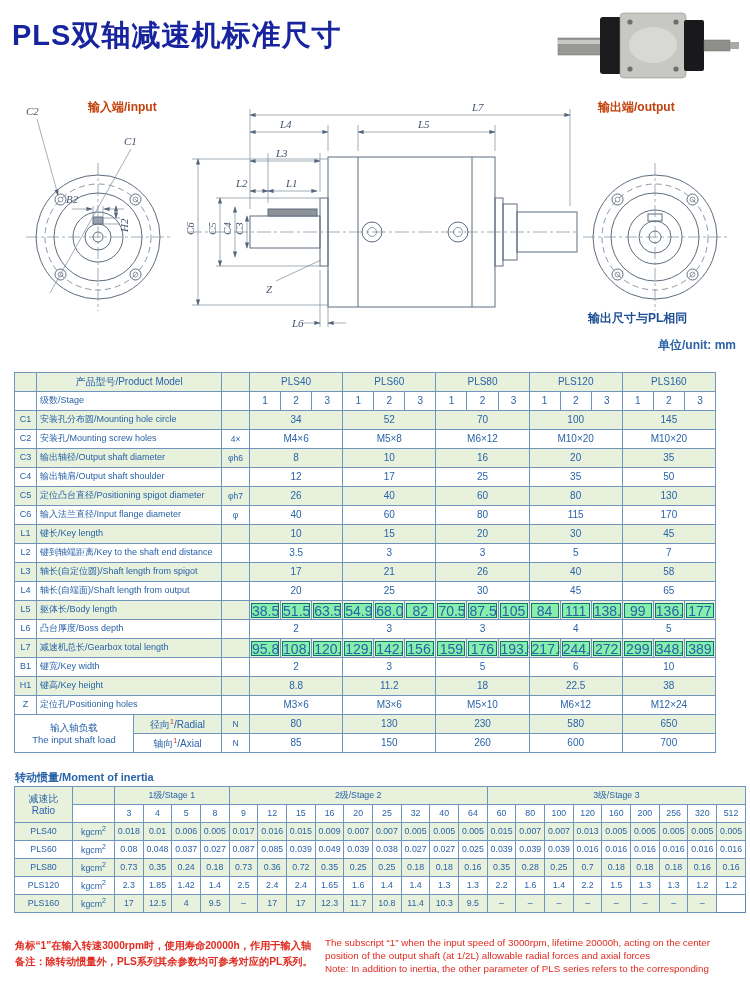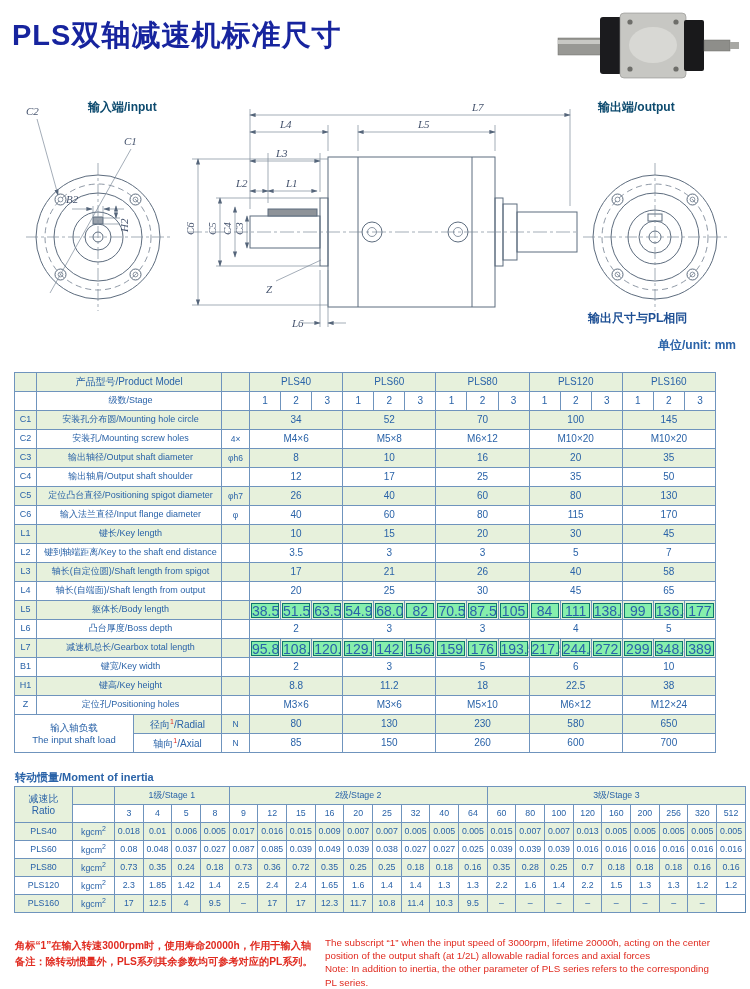--- a/index.html
+++ b/index.html
@@ -3,37 +3,37 @@
 <meta charset="utf-8">
 <style>
   *{margin:0;padding:0;box-sizing:border-box}
   html,body{background:#fff}
   #page{position:relative;width:750px;height:989px;background:#ffffff;
         font-family:"Liberation Sans",sans-serif;overflow:hidden}
 
   .title{position:absolute;left:12px;top:16px;font-size:29px;font-weight:bold;
          color:#17249e;letter-spacing:1px}
 
-  .cap{position:absolute;font-size:12px;font-weight:bold;color:#0c4a6e}
+  .cap{position:absolute;font-size:12px;font-weight:bold;color:#c2410c}
   .cap-input{left:88px;top:99px}
   .cap-output{left:598px;top:99px}
   .cap-note{position:absolute;left:588px;top:310px;font-size:12px;color:#1d4f94;font-weight:bold}
 
   .unit-label{position:absolute;right:14px;top:337px;font-size:12px;font-weight:bold;color:#2a63a8}
   .inertia-title{position:absolute;left:15px;top:770px;font-size:11px;font-weight:bold;color:#2a63a8}
 
   table{border-collapse:collapse;table-layout:fixed;position:absolute;left:14px;
         border:1px solid #5a85b0;background:#fff}
   #mainTable{top:372px;width:702px}
   #inertiaTable{top:786px;width:732px}
   td{border:1px solid #6f94bd;text-align:center;vertical-align:middle;color:#2a63a8;
      font-size:10px;height:19px;line-height:1.05;overflow:hidden;white-space:nowrap;padding:0}
   .g{background:#e7f1dc}
   .w{background:#ffffff}
-  td.lbl{text-align:center;padding-left:3px;font-size:9px}
+  td.lbl{text-align:left;padding-left:3px;font-size:9px}
   td.code{font-size:9px}
   td.unitc{font-size:8.5px}
   td.loadlbl{white-space:normal;font-size:9.5px;line-height:1.2;background:#fff}
   .boxrow td.val{padding:1px}
   .box{background:#86efac;border:1px solid #0f766e;height:15px;line-height:14px;font-size:14px}
   #inertiaTable td{font-size:8.8px;height:18px}
   #inertiaTable td.ratio{font-size:10px;line-height:1.2;white-space:normal}
   sup{font-size:7px}
   sup.red{color:#e02b20}
 
@@ -705,16 +705,15 @@
   </table>
 
   <div class="note-cn" id="noteCn">
       <div>角标“1”在输入转速3000rpm时，使用寿命20000h，作用于输入轴</div>
       <div>备注：除转动惯量外，PLS系列其余参数均可参考对应的PL系列。</div>
     </div>
   <div class="note-en" id="noteEn">
       <div>The subscript “1” when the input speed of 3000rpm, lifetime 20000h, acting on the center</div>
       <div>position of the output shaft (at 1/2L) allowable radial forces and axial forces</div>
       <div>Note: In addition to inertia, the other parameter of PLS series refers to the corresponding</div>
-      <div>PL series.</div>
     </div>
 
 </div>
 
 </body></html>

